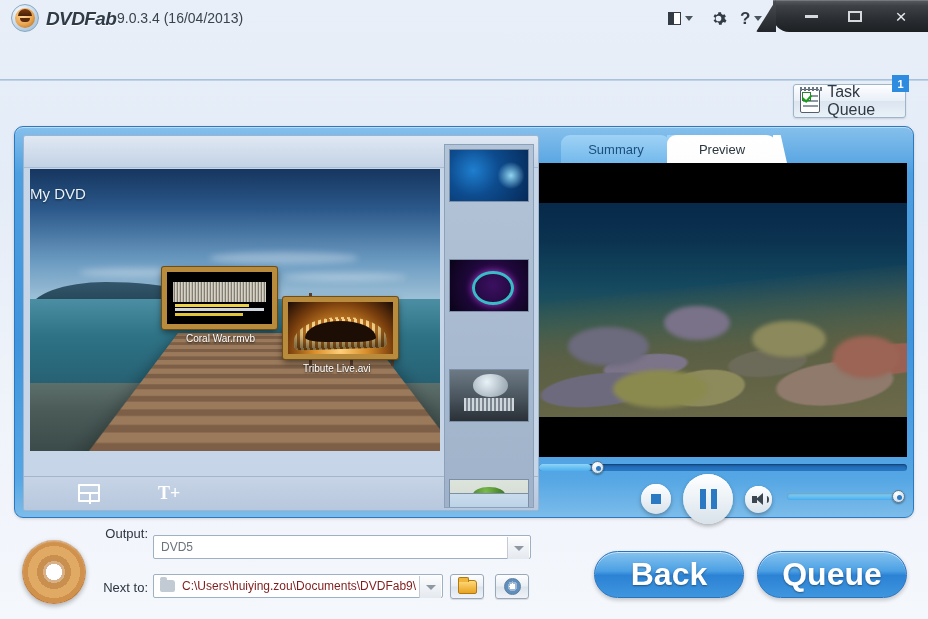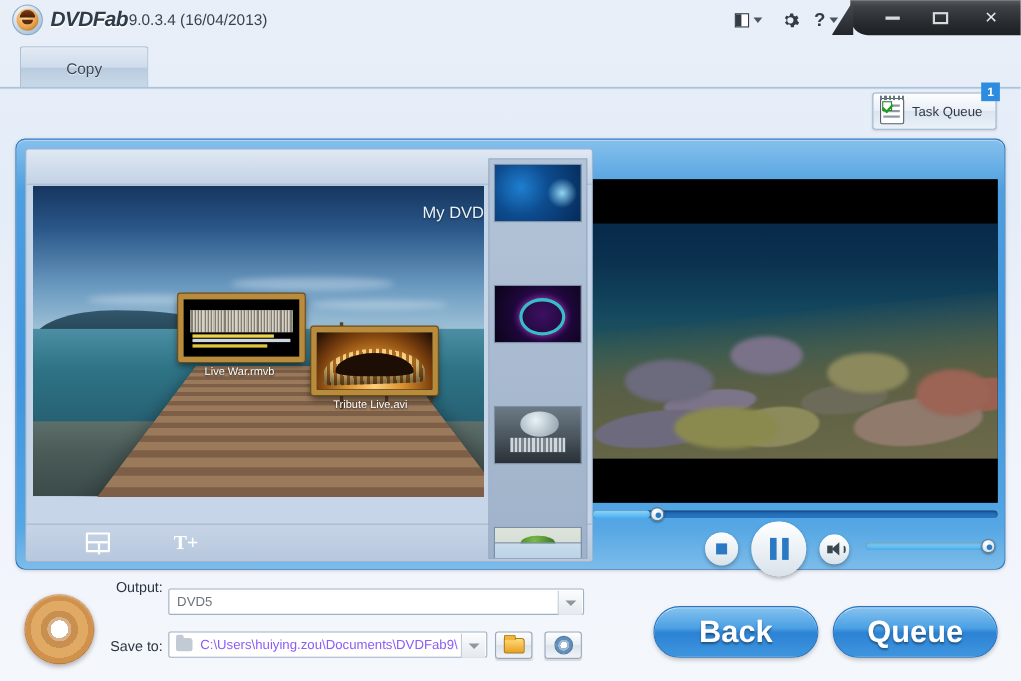--- a/index.html
+++ b/index.html
@@ -124,21 +124,21 @@
   #tq-icon .ln:nth-child(1){ top:5px;}
   #tq-icon .ln:nth-child(2){ top:10px;}
   #tq-icon .ln:nth-child(3){ top:15px;}
   #tq-icon .chk{
     position:absolute;left:1px;top:2px;width:9px;height:9px;border:1.2px solid #2f7d2f;background:#fff;
   }
   #tq-icon .chk:after{
     content:"";position:absolute;left:1px;top:0px;width:4px;height:7px;
     border:solid #19a019;border-width:0 2px 2px 0;transform:rotate(42deg);
   }
-  #tq-label{ font-size:12px; color:#2f3944; margin-left:7px; }
+  #tq-label{ font-size:16px; color:#2f3944; margin-left:7px; }
   #tq-badge{
     position:absolute; right:-4px; top:-10px; width:17px; height:17px;
     background:#2e8ce0; color:#fff; font-size:11px; font-weight:bold;
     display:flex; align-items:center; justify-content:center;
   }
 
   
   #bigpanel{
     position:absolute; left:14px; top:126px; width:900px; height:392px;
     background:linear-gradient(180deg,#86c0ec 0%,#4d9fe0 12%,#3f94dc 55%,#54a6e4 90%,#7cbcea 100%);
@@ -187,21 +187,21 @@
   #pier{
     position:absolute; left:36%; top:58%; width:46%; height:42%;
     background:repeating-linear-gradient(180deg,#9b7a5c 0 5px,#7c5f46 5px 9px);
     transform:perspective(160px) rotateX(52deg);
     transform-origin:top center;
     box-shadow:0 0 14px rgba(0,0,0,0.35);
   }
   .post{ position:absolute; width:3px; background:#5a3f2c; }
   .rope{ position:absolute; height:2px; background:#7a5f46; border-radius:2px; }
   #dvdtitle{
-    position:absolute; left:0; top:16px; width:100%; text-align:right;
+    position:absolute; left:0; top:16px; width:100%; text-align:left;
     color:#e9f1fa; font-size:15px; text-shadow:0 1px 2px rgba(0,0,0,0.5);
   }
   .vitem{ position:absolute; }
   .vframe{
     border:5px solid #b98b3c; border-radius:2px;
     background:#000;
     box-shadow:0 0 0 1px #6d4d18, 0 3px 7px rgba(0,0,0,0.55),
                inset 0 0 0 2px #e8c878;
     overflow:hidden; position:relative;
   }
@@ -437,21 +437,21 @@
     background:#fff; border:1px solid #9fb0c2; border-radius:2px;
   }
   #saveto-folder-icon{
     position:absolute;left:6px;top:5px;width:15px;height:12px;
     background:#c2cbd4;border-radius:1px 3px 2px 2px;
   }
   #saveto-folder-icon:before{
     content:"";position:absolute;left:0;top:-3px;width:7px;height:3px;background:#c2cbd4;border-radius:2px 2px 0 0;
   }
   #saveto-value{
-    position:absolute;left:28px;top:4px;font-size:12px;color:#8b5cf6;white-space:nowrap;
+    position:absolute;left:28px;top:4px;font-size:12px;color:#7f1d1d;white-space:nowrap;
   }
   .sq-btn{
     position:absolute; top:574px; width:34px; height:25px;
     background:linear-gradient(180deg,#fdfefe 0%,#eaeff5 48%,#dbe3ec 52%,#f0f4f9 100%);
     border:1px solid #9aa9b9; border-radius:3px; cursor:pointer;
     display:flex;align-items:center;justify-content:center;
     box-shadow:0 1px 1px rgba(0,0,0,0.12);
   }
   #btn-browse{ left:450px; }
   #btn-burn{ left:495px; }
@@ -466,21 +466,21 @@
   .disc-ico{
     width:17px;height:17px;border-radius:50%;
     background:radial-gradient(circle at 50% 50%,#fff 0 3px,#9fb8cf 3px 5px,#5e8fc0 5px 8px,#8fb4d6 8px 9px);
     border:1px solid #5d7b97;
   }
   .bigbtn{
     position:absolute; top:551px; width:150px; height:47px; border-radius:24px;
     background:linear-gradient(180deg,#86c3ef 0%,#4ba0e4 42%,#2c82d4 52%,#3f96de 100%);
     border:1px solid #2a74bd; cursor:pointer;
     display:flex;align-items:center;justify-content:center;
-    color:#fff; font-size:28px; font-weight:bold;
+    color:#fff; font-size:32px; font-weight:bold;
     text-shadow:0 1px 2px rgba(0,0,0,0.4);
     box-shadow:inset 0 1px 0 rgba(255,255,255,0.55), 0 2px 4px rgba(0,0,0,0.22);
   }
   #btn-back{ left:594px; }
   #btn-next{ left:757px; }
 </style>
 </head>
 <body>
 
 <div id="titlebar">
@@ -511,21 +511,20 @@
     <div class="wbtn" id="btn-max">
         <span class="maxbox"></span>
       </div>
     <div class="wbtn" id="btn-close">
       <span class="xglyph">×</span>
     </div>
   </div>
 </div>
 
 <div id="maintabs">
-  <div class="mtab">Copy</div>
 </div>
 <div id="tabline"></div>
 
 <div id="taskqueue">
   <div id="tq-icon">
     <span class="ln"></span>
       <span class="ln"></span>
       <span class="ln"></span>
       <span class="chk"></span>
   </div>
@@ -559,21 +558,21 @@
 
       <div class="vitem" style="left:132px;top:98px;">
         <div class="vframe" style="width:115px;height:62px;">
           <div class="thumb-cold">
             <div class="crowd"></div>
             <div class="sub1"></div>
               <div class="sub2"></div>
               <div class="sub3"></div>
           </div>
         </div>
-        <div class="vcaption" style="left:24px;top:66px;">Live War.rmvb</div>
+        <div class="vcaption" style="left:24px;top:66px;">Coral War.rmvb</div>
       </div>
 
       <div class="vitem" style="left:253px;top:128px;">
         <div class="vframe" style="width:115px;height:62px;">
           <div class="thumb-trib">
               <div class="arch"></div>
               <div class="dark"></div>
             </div>
         </div>
         <div class="vcaption" style="left:20px;top:66px;">Tribute Live.avi</div>
@@ -592,20 +591,22 @@
       <div class="tmpl t-b" style="top:61px;"></div>
       <div class="tmpl t-c" style="top:118px;"></div>
       <div class="tmpl t-d" style="top:175px;"></div>
 
       <div class="tmpl t-g" style="top:348px;"></div>
     </div>
   </div>
 
   <div id="previewpane">
     <div id="ptabs">
+      <div class="ptab" id="ptab-summary">Summary</div>
+      <div class="ptab" id="ptab-preview">Preview</div>
     </div>
 
     <div id="video">
       <div id="reef">
         <div class="mass"></div>
         <div class="blotch" style="left:8%;top:58%;width:22%;height:18%;background:#6c6a7d;"></div>
         <div class="blotch" style="left:34%;top:48%;width:18%;height:16%;background:#7a7289;"></div>
         <div class="blotch" style="left:58%;top:55%;width:20%;height:17%;background:#8c8a5c;"></div>
         <div class="blotch" style="left:80%;top:62%;width:18%;height:20%;background:#9b6454;"></div>
         <div class="blotch" style="left:20%;top:78%;width:26%;height:18%;background:#8b8a4e;"></div>
@@ -648,21 +649,21 @@
 <div id="disc"></div>
 
 <div class="fld-label" id="lbl-output">Output:</div>
 <div id="output-combo">
   <span id="output-value">DVD5</span>
   <span class="combo-arrow">
       <i></i>
     </span>
 </div>
 
-<div class="fld-label" id="lbl-saveto">Save to:</div>
+<div class="fld-label" id="lbl-saveto">Next to:</div>
 <div id="saveto-combo">
   <span id="saveto-folder-icon"></span>
   <span id="saveto-value">C:\Users\huiying.zou\Documents\DVDFab9\</span>
   <span class="combo-arrow">
       <i></i>
     </span>
 </div>
 
 <div class="sq-btn" id="btn-browse">
   <span class="folder-ico"></span>

